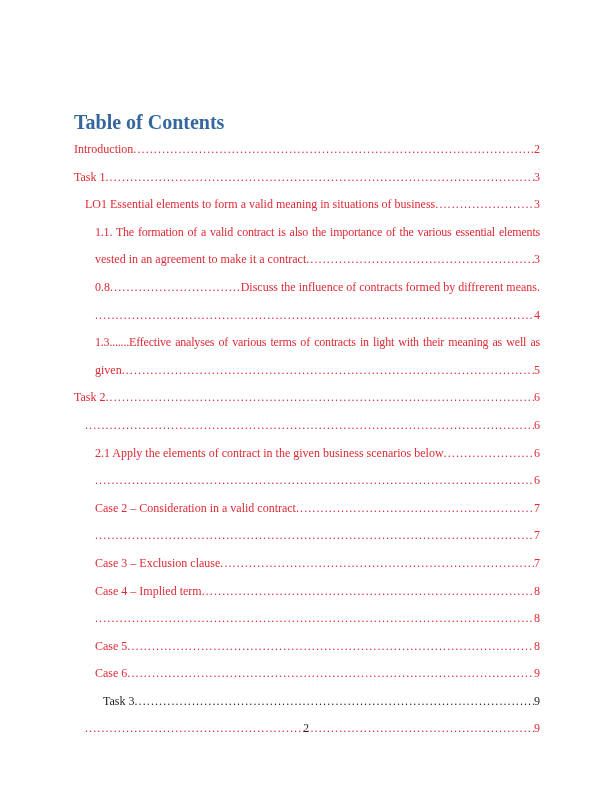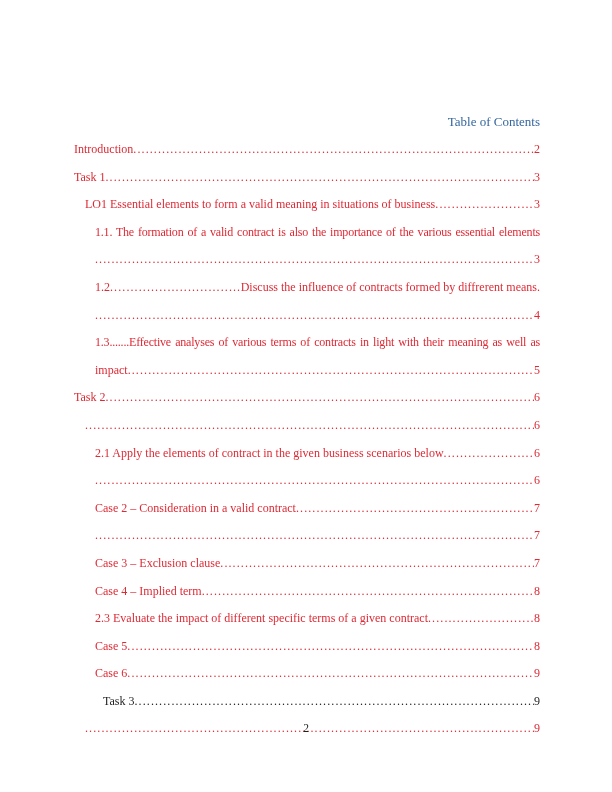--- a/index.html
+++ b/index.html
@@ -11,26 +11,25 @@
     margin: 0 auto;
     font-family: "Liberation Serif", "DejaVu Serif", serif;
     overflow: hidden;
   }
   .content {
     position: absolute;
     left: 74px; right: 72px; top: 113px;
   }
   .doc-title {
     font-family: "Liberation Serif", "DejaVu Serif", serif;
-    font-size: 13px;
-    font-weight: normal;
+    font-size: 20px;
+    font-weight: bold;
     color: var(--title-color, #35679E);
     line-height: 18px;
     margin: 0 0 5px 0;
-    text-align: right;
   }
   .toc { width: 100%; }
   .row {
     display: flex;
     align-items: baseline;
     height: 27.6px;
     line-height: 27.6px;
     font-size: 12px;
     white-space: nowrap;
     overflow: hidden;
@@ -88,36 +87,37 @@
           <span class="dots"></span>
           <span class="toc-page">3</span>
         </div>
         <div class="row indent-1 red">
           <span class="toc-text">LO1 Essential elements to form a valid meaning in situations of business</span>
           <span class="dots"></span>
           <span class="toc-page">3</span>
         </div>
         <div class="row indent-2 red full">1.1. The formation of a valid contract is also the importance of the various essential elements</div>
         <div class="row indent-2 red">
+          <span class="toc-text">vested in an agreement to make it a contract</span>
           <span class="dots"></span>
           <span class="toc-page">3</span>
         </div>
         <div class="row indent-2 red">
-          <span class="toc-text">1.2</span>
+          <span class="toc-text">0.8</span>
           <span class="dots"></span>
           <span class="tail">Discuss the influence of contracts formed by diffrerent means.</span>
         </div>
         <div class="row indent-2 red">
           <span class="toc-text"></span>
           <span class="dots"></span>
           <span class="toc-page">4</span>
         </div>
         <div class="row indent-2 red full">1.3.......Effective analyses of various terms of contracts in light with their meaning as well as</div>
         <div class="row indent-2 red">
-          <span class="toc-text">impact</span>
+          <span class="toc-text">given</span>
           <span class="dots"></span>
           <span class="toc-page">5</span>
         </div>
         <div class="row indent-0 red">
           <span class="toc-text">Task 2</span>
           <span class="dots"></span>
           <span class="toc-page">6</span>
         </div>
         <div class="row indent-1 red">
           <span class="dots"></span>
@@ -145,21 +145,20 @@
           <span class="toc-text">Case 3 – Exclusion clause</span>
           <span class="dots"></span>
           <span class="toc-page">7</span>
         </div>
         <div class="row indent-2 red">
           <span class="toc-text">Case 4 – Implied term</span>
           <span class="dots"></span>
           <span class="toc-page">8</span>
         </div>
         <div class="row indent-2 red">
-          <span class="toc-text">2.3 Evaluate the impact of different specific terms of a given contract</span>
           <span class="dots"></span>
           <span class="toc-page">8</span>
         </div>
         <div class="row indent-2 red">
           <span class="toc-text">Case 5</span>
           <span class="dots"></span>
           <span class="toc-page">8</span>
         </div>
         <div class="row indent-2 red">
           <span class="toc-text">Case 6</span>

